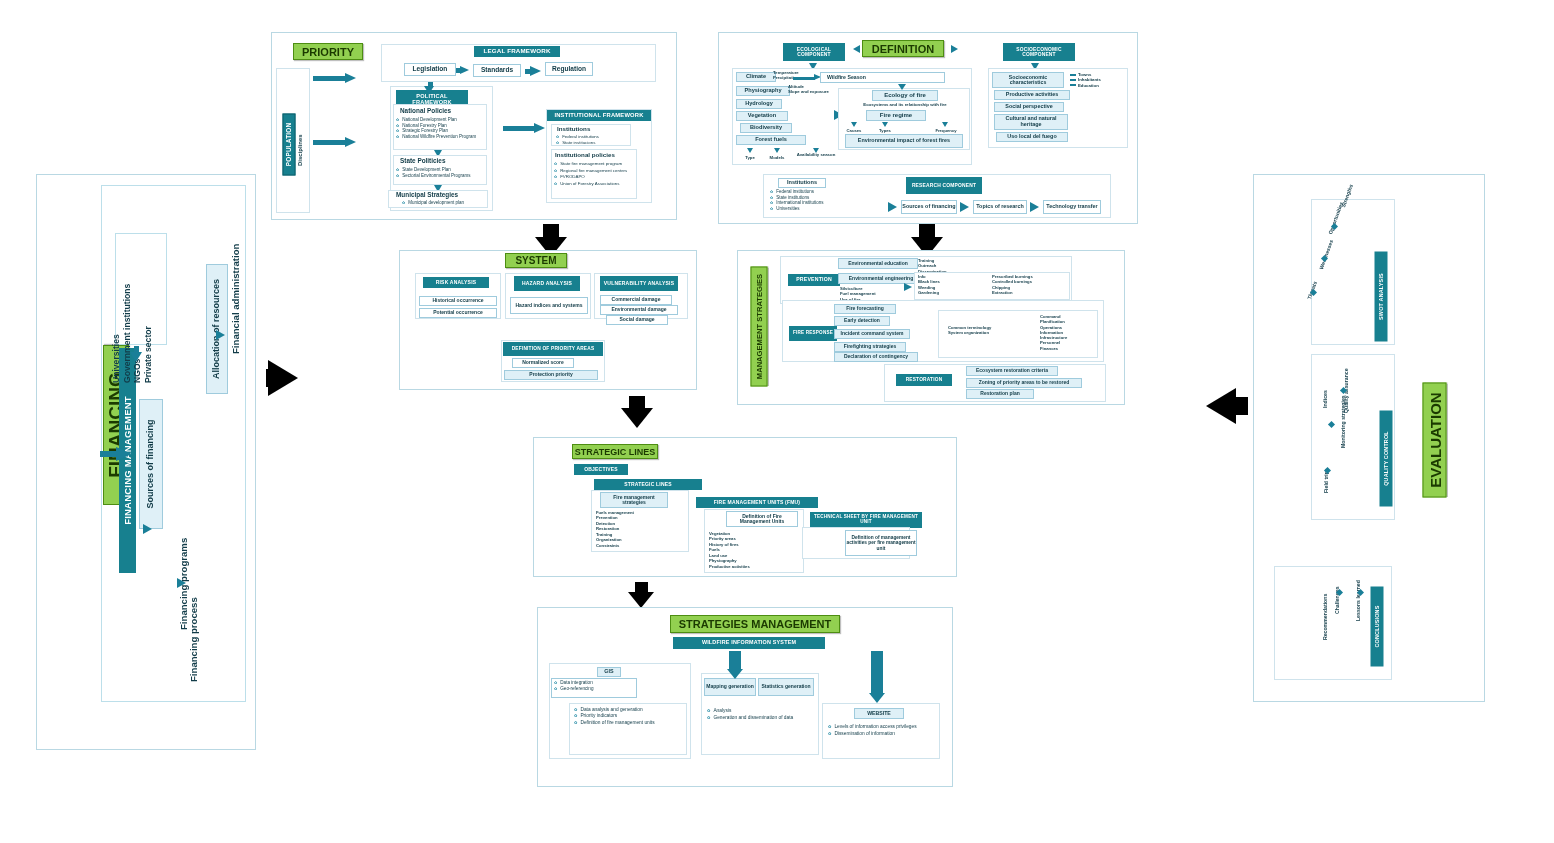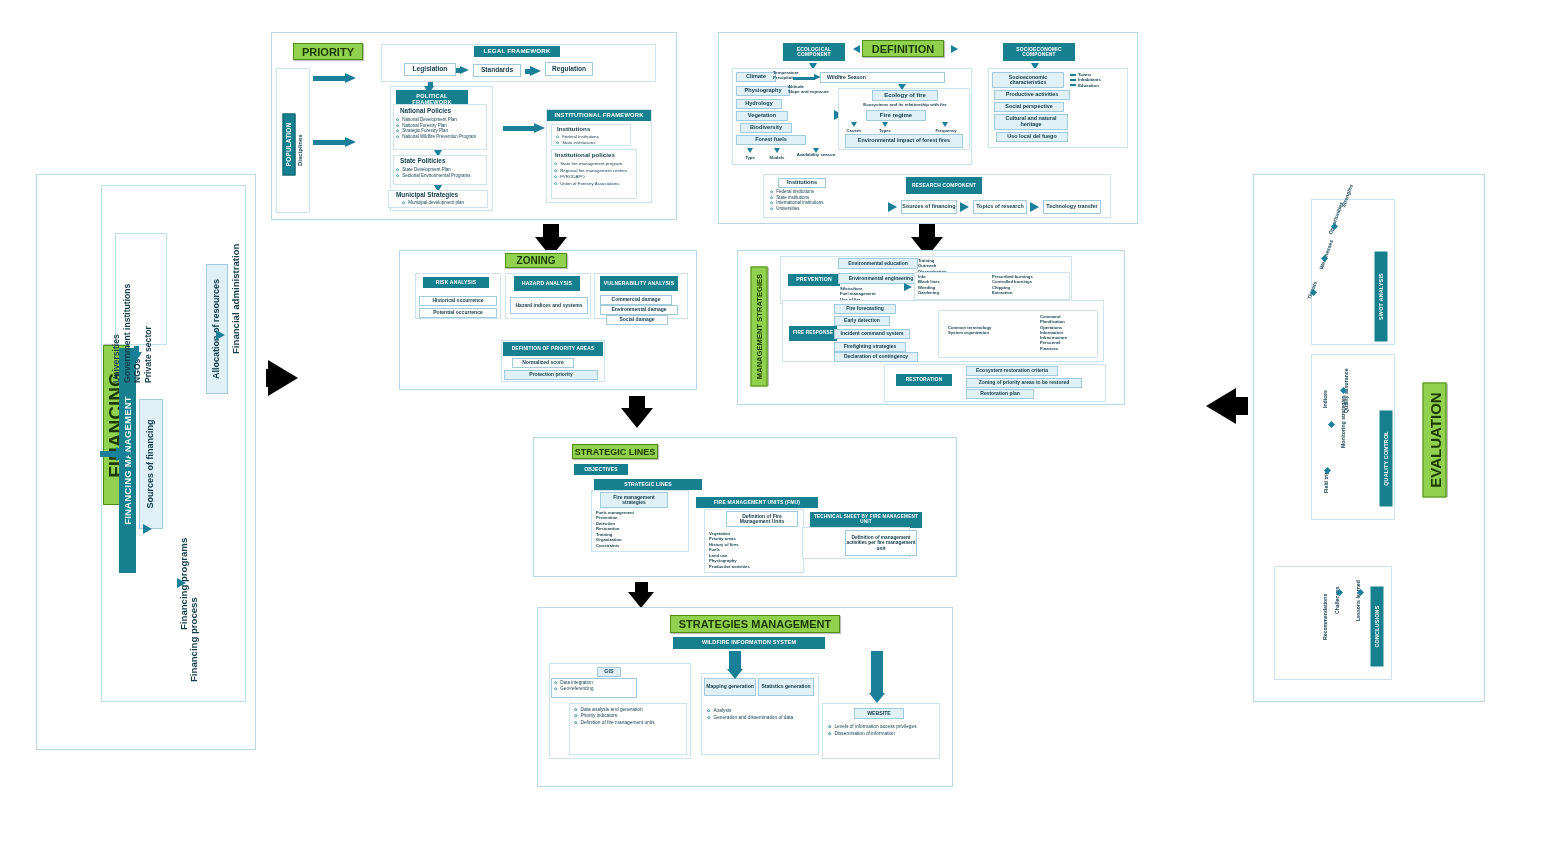--- a/index.html
+++ b/index.html
@@ -326,21 +326,21 @@
 <div class="wbox" style="left:901px;top:200px;width:56px;height:14px;font-size:5.4px;">Sources of financing</div>
 <div class="bigarrow" style="left:960px;top:202px;border-left:9px solid #1a7f98;border-top:5px solid transparent;border-bottom:5px solid transparent;"></div>
 <div class="wbox" style="left:973px;top:200px;width:54px;height:14px;font-size:5.4px;">Topics of research</div>
 <div class="bigarrow" style="left:1030px;top:202px;border-left:9px solid #1a7f98;border-top:5px solid transparent;border-bottom:5px solid transparent;"></div>
 <div class="wbox" style="left:1043px;top:200px;width:58px;height:14px;font-size:5.4px;">Technology transfer</div>
 
 <div class="bigarrow" style="left:911px;top:237px;border-top:20px solid #000;border-left:16px solid transparent;border-right:16px solid transparent;"></div>
 <div class="arr" style="left:919px;top:224px;width:16px;height:15px;background:#000;"></div>
 
 <div class="panel" style="left:399px;top:250px;width:298px;height:140px;"></div>
-<div class="greenhdr" style="left:505px;top:253px;width:62px;height:15px;font-size:10px;">ZONING</div>
+<div class="greenhdr" style="left:505px;top:253px;width:62px;height:15px;font-size:10px;">SYSTEM</div>
 
 <div class="innerbox" style="left:415px;top:273px;width:86px;height:46px;"></div>
 <div class="tealhdr" style="left:423px;top:277px;width:66px;height:11px;font-size:5px;">RISK ANALYSIS</div>
 <div class="wbox" style="left:419px;top:296px;width:78px;height:10px;font-size:5px;">Historical occurrence</div>
 <div class="wbox" style="left:419px;top:308px;width:78px;height:10px;font-size:5px;">Potential occurrence</div>
 
 <div class="innerbox" style="left:505px;top:273px;width:86px;height:46px;"></div>
 <div class="tealhdr" style="left:514px;top:276px;width:66px;height:15px;font-size:5px;flex-direction:column;">
   <span>HAZARD ANALYSIS</span>
 </div>

